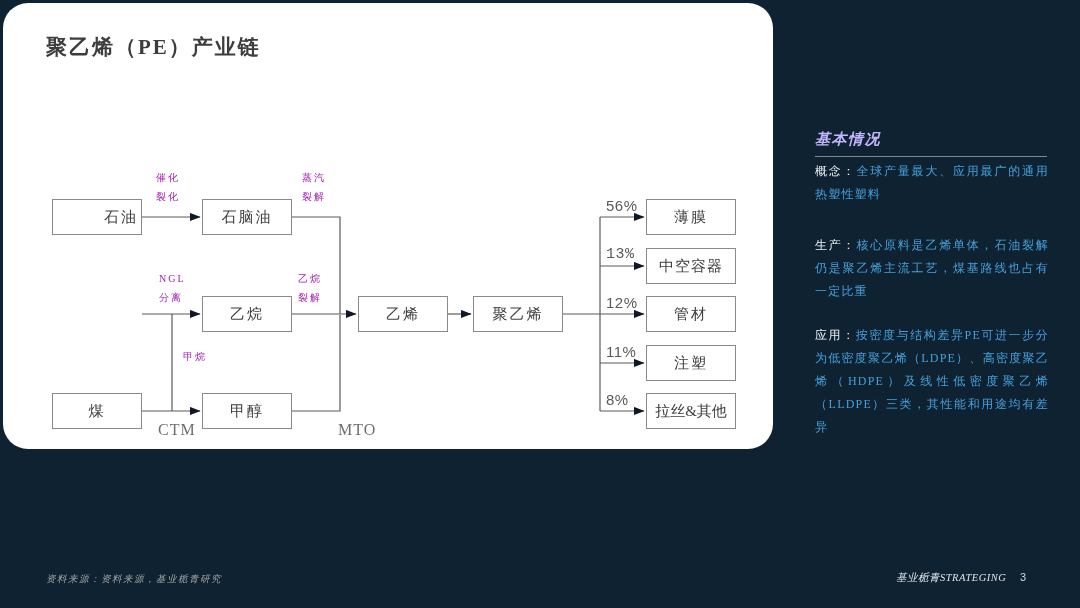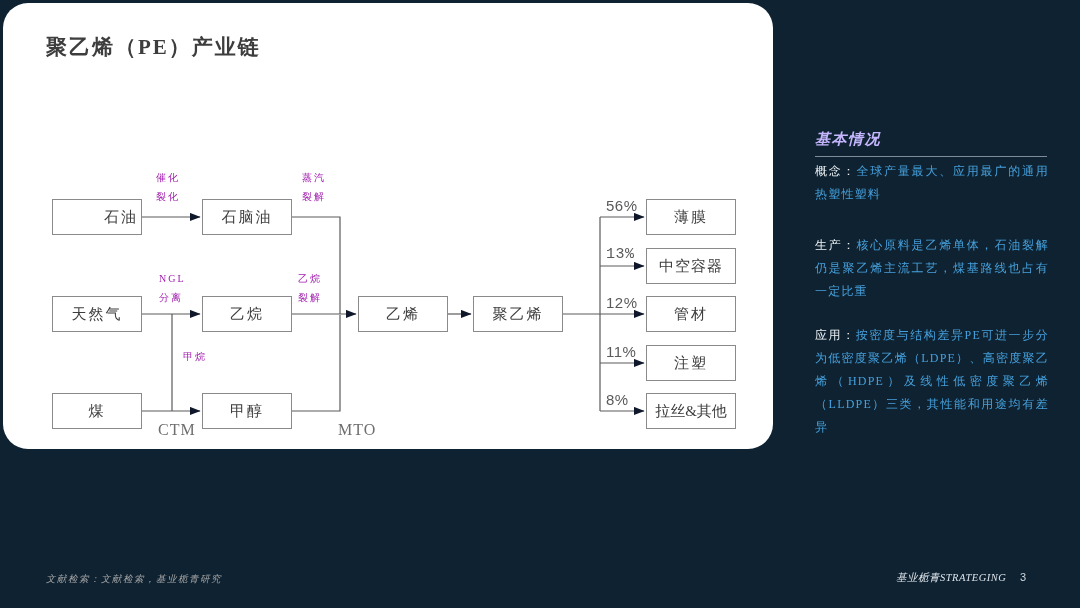--- a/index.html
+++ b/index.html
@@ -118,21 +118,20 @@
         <path d="M597 214 L641 214" marker-end="url(#arr)"></path>
         <path d="M597 263 L641 263" marker-end="url(#arr)"></path>
         <path d="M597 311 L641 311" marker-end="url(#arr)"></path>
         <path d="M597 360 L641 360" marker-end="url(#arr)"></path>
         <path d="M597 408 L641 408" marker-end="url(#arr)"></path>
       </g>
     </svg>
 
     <div class="fbox" style="left:49px;top:196px;padding-left:48px;">石油</div>
     <div class="fbox" style="left:199px;top:196px;">石脑油</div>
-    <div class="fbox" style="left:49px;top:293px;">天然气</div>
     <div class="fbox" style="left:199px;top:293px;">乙烷</div>
     <div class="fbox" style="left:49px;top:390px;">煤</div>
     <div class="fbox" style="left:199px;top:390px;">甲醇</div>
     <div class="fbox" style="left:355px;top:293px;">乙烯</div>
     <div class="fbox" style="left:470px;top:293px;">聚乙烯</div>
 
     <div class="fbox" style="left:643px;top:196px;">薄膜</div>
     <div class="fbox" style="left:643px;top:245px;letter-spacing:1px;">中空容器</div>
     <div class="fbox" style="left:643px;top:293px;">管材</div>
     <div class="fbox" style="left:643px;top:342px;">注塑</div>
@@ -149,21 +148,21 @@
     <div class="elabel" style="left:299px;top:165px;">蒸汽
 裂解</div>
     <div class="elabel" style="left:156px;top:266px;">NGL
 分离</div>
     <div class="elabel" style="left:295px;top:266px;">乙烷
 裂解</div>
     <div class="elabel" style="left:180px;top:344px;">甲烷</div>
     <div class="elabel big" style="left:155px;top:417px;">CTM</div>
     <div class="elabel big" style="left:292px;top:417px;margin-left:43px;">MTO</div>
 
-    <div class="source-note">文献检索：文献检索，基业栀青研究</div>
+    <div class="source-note">资料来源：资料来源，基业栀青研究</div>
   </div>
 
   <aside class="sidebar">
     <div class="sb-heading">基本情况</div>
 
     <div class="sb-section sb-sec-1">
       <span class="sb-label">概念：</span><span class="sb-text">全球产量最大、应用最广的通用热塑性塑料</span>
     </div>
 
     <div class="sb-section sb-sec-2">

